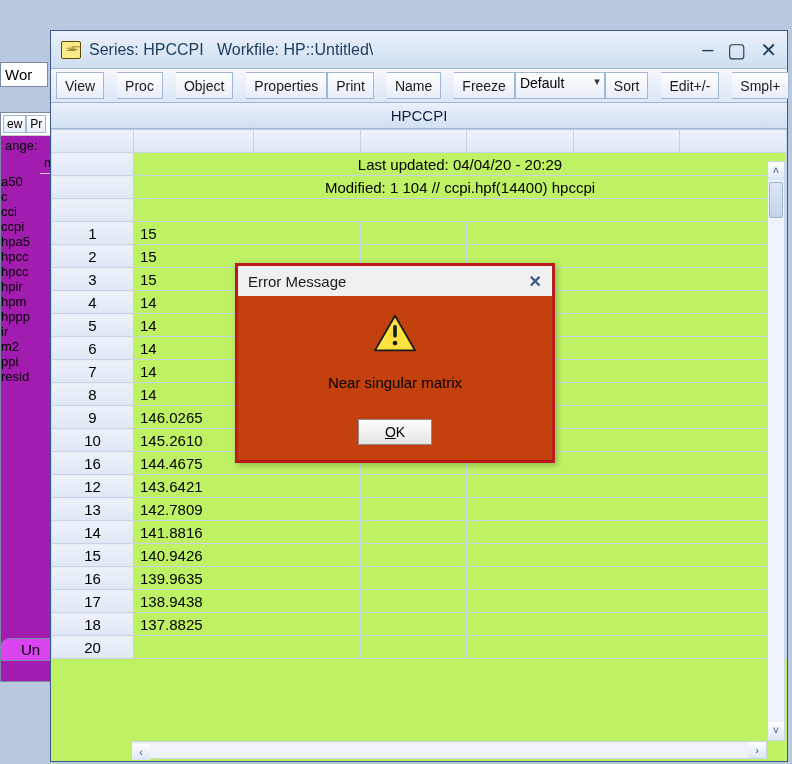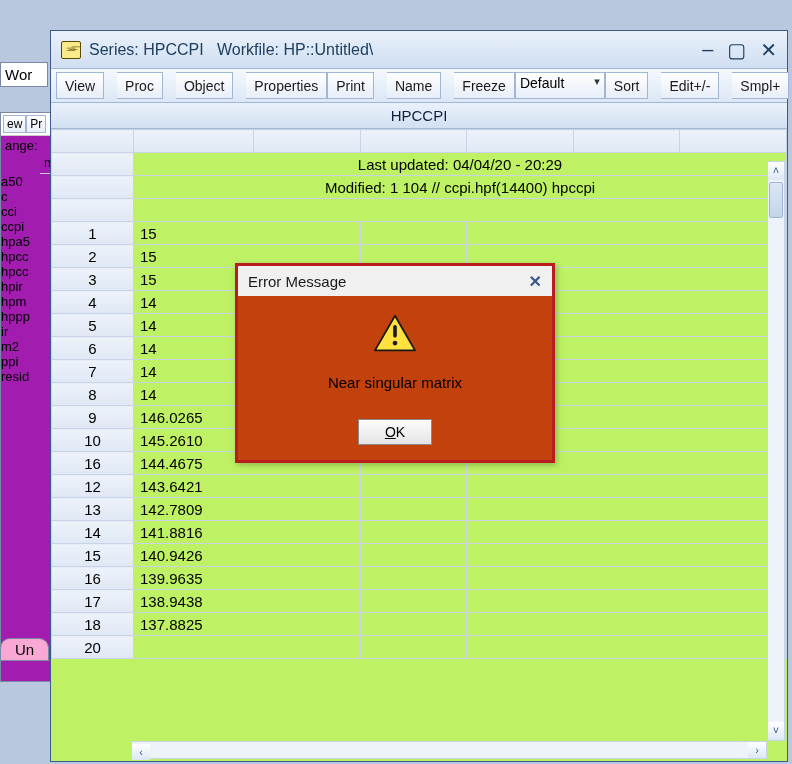--- a/index.html
+++ b/index.html
@@ -152,21 +152,21 @@
   .dlg-btn {
     font-size:14px; padding:4px 26px; border:1px solid #8a8a8a;
     background:linear-gradient(#fdfdfd,#e4e4e4); cursor:pointer;
   }
   .dlg-btn .u { text-decoration:underline; }
   .warn-icon { width:44px; height:40px; }
   
   .wor-tab { position:absolute; left:0; top:62px; font-size:15px;
     background:#fff; border:1px solid #7a8aa6; padding:3px 4px; width:48px; }
   .un-tab { position:absolute; left:0; top:638px;
-    background:#f9a8d4; border:1px solid #7a8aa6; padding:2px 14px; font-size:15px;
+    background:#d946ef; border:1px solid #7a8aa6; padding:2px 20px; font-size:15px;
     border-radius: 10px 10px 0 0; }
   .bg-btn { font-size:12px; border:1px solid #9fb6d6; background:linear-gradient(#fff,#e7eef8);
     padding:1px 3px; display:inline-block; }
 </style>
 </head>
 <body>
 
 <div class="wor-tab">Wor</div>
 <div class="bg-strip" style="top:112px;">
   <div class="bg-hdr-row">

